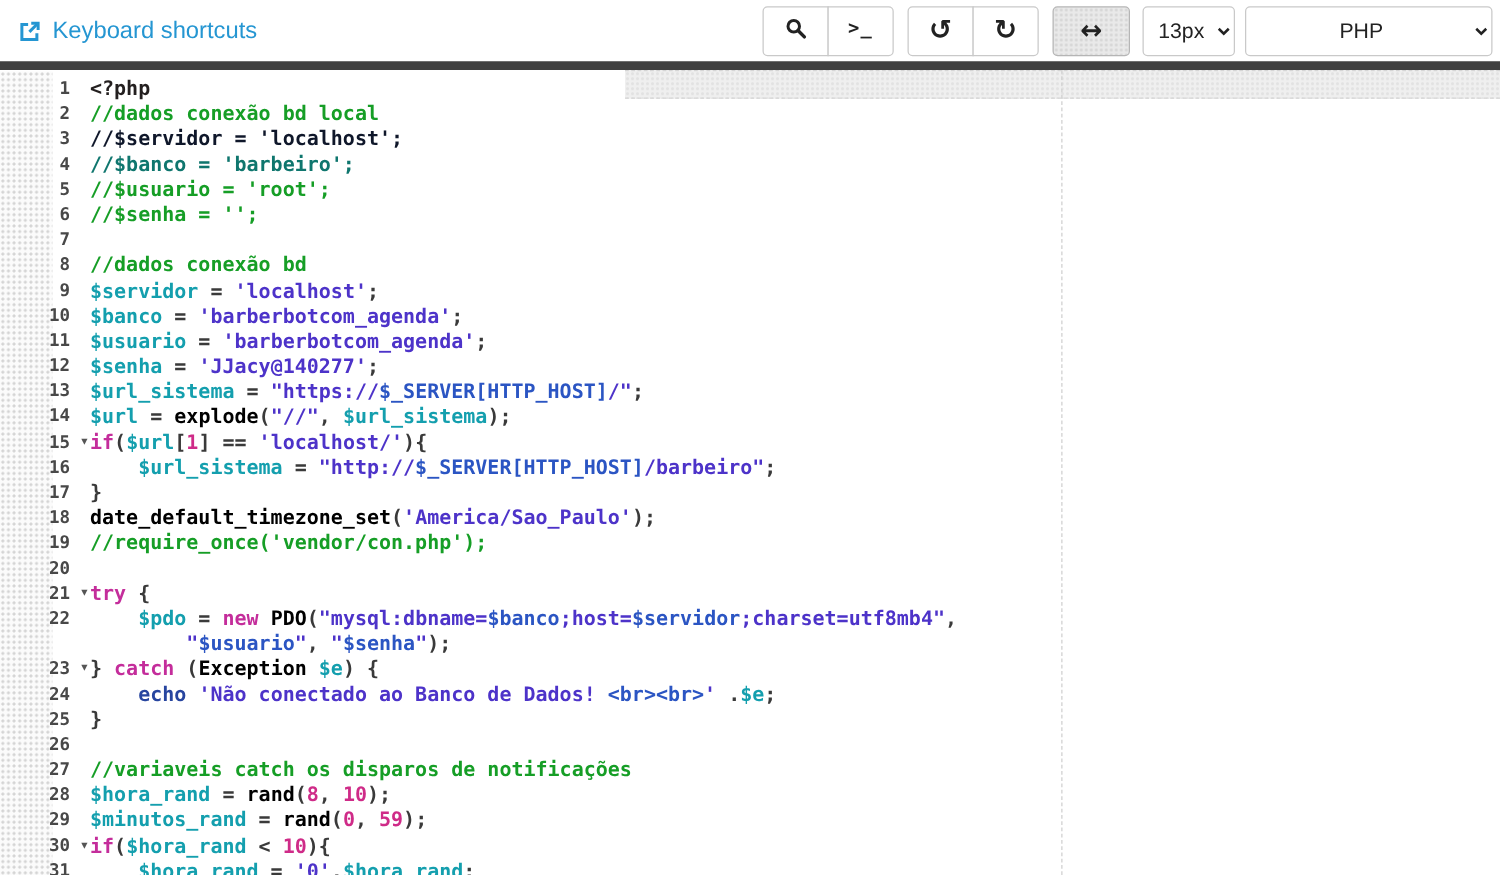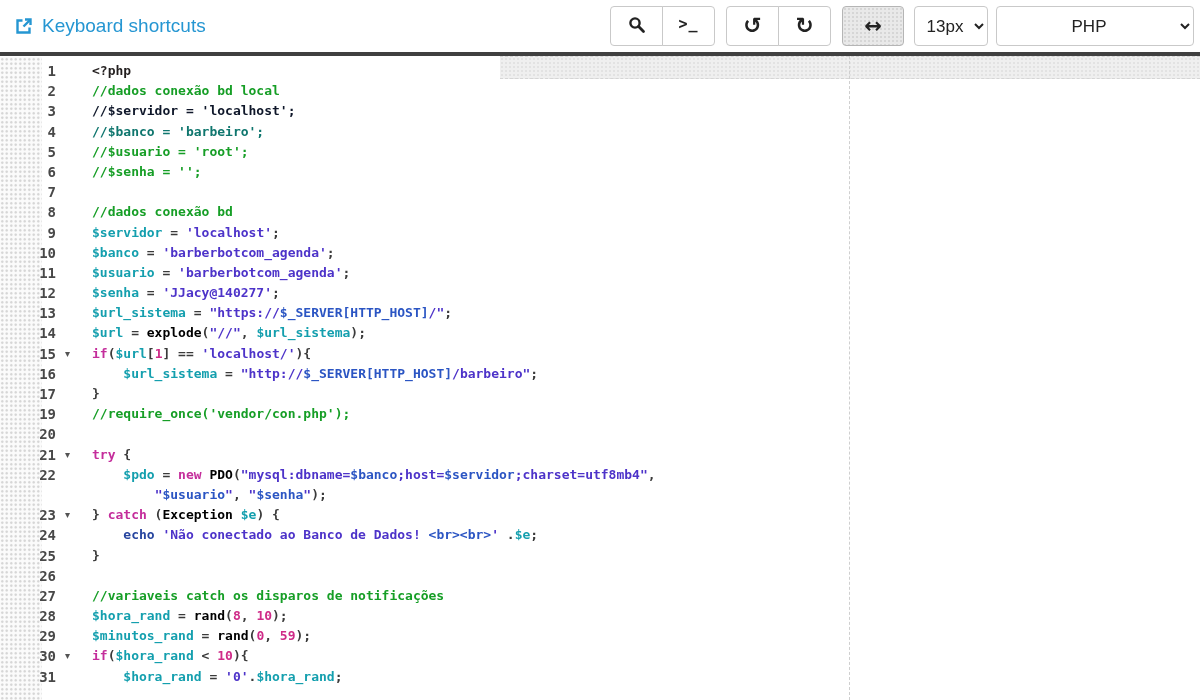--- a/index.html
+++ b/index.html
@@ -2,21 +2,21 @@
 <html><head>
 <meta charset="utf-8">
 <style>
   * { margin:0; padding:0; box-sizing:border-box; }
   html,body { width:1200px; height:700px; overflow:hidden; background:#fff;
               font-family:"Liberation Sans", sans-serif; }
 
   
   .toolbar { position:absolute; left:0; top:0; width:1200px; height:56px;
              display:flex; align-items:center; padding:0 6px 0 14px;
-             background:#fff; border-bottom:4px solid #404040; z-index:10; }
+             background:#fff; border-bottom:7px solid #404040; z-index:10; }
   .kb-link { display:flex; align-items:center; gap:8px; color:#2596d2;
              font-size:19px; text-decoration:none; cursor:pointer; }
   .kb-link svg { display:block; }
   .btn-group { display:flex; margin-left:11px; }
   .btn-group:first-of-type { margin-left:auto; }
   .btn { width:53px; height:40px; background:#fff; border:1px solid #c9c9c9;
          display:flex; align-items:center; justify-content:center;
          cursor:pointer; color:#222; }
   .btn + .btn { margin-left:-1px; }
   .btn:first-child { border-radius:4px 0 0 4px; }
@@ -58,21 +58,21 @@
   .cm-row { display:flex; height:20.2px; position:relative; }
   .gutter-cell { width:72px; flex:0 0 72px; position:relative; }
   .line-num { position:absolute; right:16px; top:0; width:56px;
               text-align:right; font-family:"DejaVu Sans Mono", monospace;
               font-size:14px; font-weight:bold; color:#484848;
               line-height:20.2px; }
   .fold-arrow { position:absolute; right:2px; top:0; font-size:10px;
                 color:#555; line-height:20.2px; cursor:pointer;
                 font-family:"DejaVu Sans", sans-serif; }
   .code-cell { flex:1; white-space:pre; font-family:"DejaVu Sans Mono","Liberation Mono",monospace;
-               font-size:13px; font-weight:bold; line-height:20.2px;margin-left:20px; }
+               font-size:16px; font-weight:bold; line-height:20.2px; }
   .tk-cl { font-weight:bold; }
 </style>
 </head>
 <body>
 
 <div class="toolbar">
   <a class="kb-link">
     <span>
       <svg width="20" height="20" viewBox="0 0 20 20">
         <path d="M8.5 4.5 H3.5 V16.5 H15.5 V11.5" fill="none" stroke="#2596d2" stroke-width="2.4"></path>
@@ -219,20 +219,26 @@
         <div class="code-cell"><span style="color: rgb(51, 51, 51);">    </span><span style="color: rgb(20, 159, 174);">$url_sistema</span><span style="color: rgb(58, 58, 58);"> = </span><span style="color: rgb(77, 51, 201);">"http://</span><span style="color: rgb(43, 85, 195);">$_SERVER[HTTP_HOST]</span><span style="color: rgb(77, 51, 201);">/barbeiro"</span><span style="color: rgb(58, 58, 58);">;</span></div>
       </div>
       <div class="cm-row">
         <div class="gutter-cell">
           <span class="line-num">17</span>
         </div>
         <div class="code-cell"><span style="color: rgb(58, 58, 58);">}</span></div>
       </div>
       <div class="cm-row">
         <div class="gutter-cell">
+          <span class="line-num">18</span>
+        </div>
+        <div class="code-cell"><span style="color: rgb(0, 0, 0);">date_default_timezone_set</span><span style="color: rgb(58, 58, 58);">(</span><span style="color: rgb(77, 51, 201);">'America/Sao_Paulo'</span><span style="color: rgb(58, 58, 58);">);</span></div>
+      </div>
+      <div class="cm-row">
+        <div class="gutter-cell">
           <span class="line-num">19</span>
         </div>
         <div class="code-cell"><span style="color: rgb(22, 158, 38);">//require_once('vendor/con.php');</span></div>
       </div>
       <div class="cm-row">
         <div class="gutter-cell">
           <span class="line-num">20</span>
         </div>
         <div class="code-cell"></div>
       </div>

